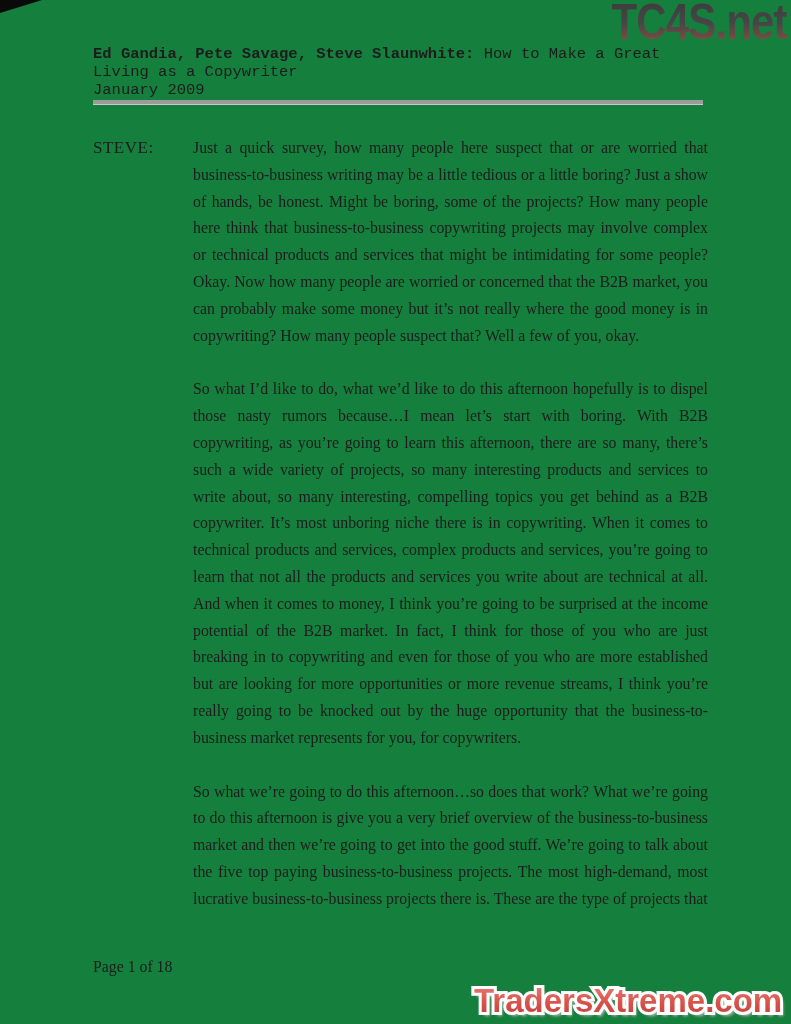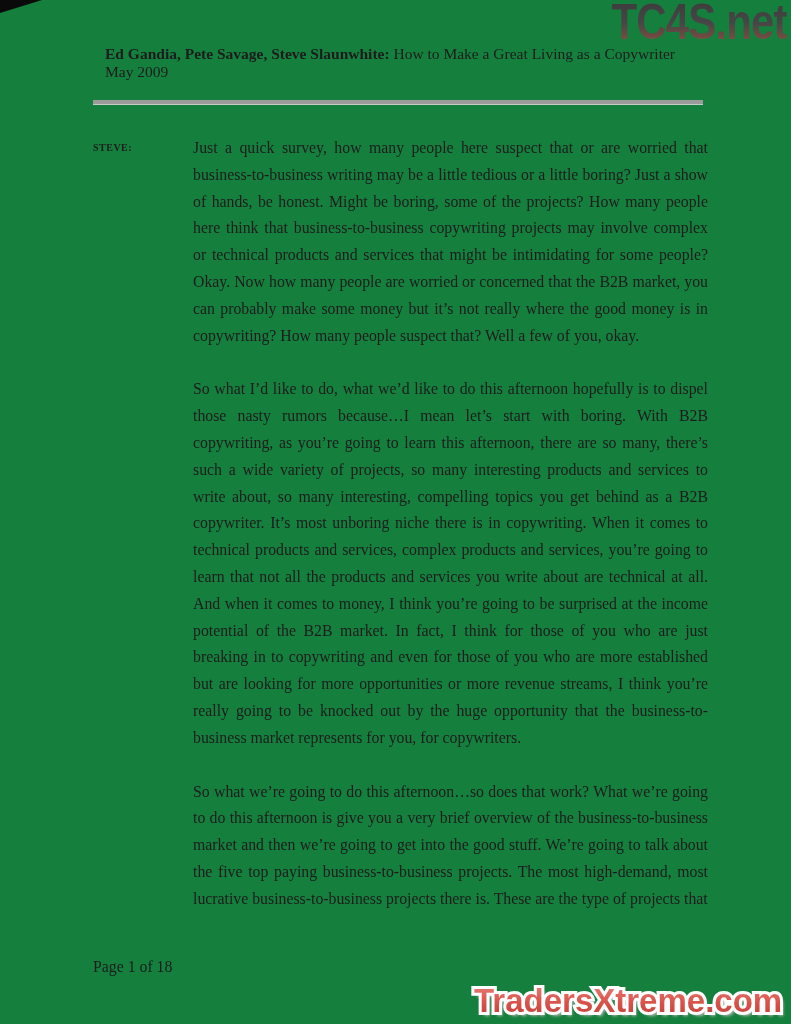--- a/index.html
+++ b/index.html
@@ -29,40 +29,39 @@
     font-size:50px; line-height:44px;
     letter-spacing:-1px;
     transform:scaleX(.84); transform-origin:100% 0;
     background:linear-gradient(180deg,#3c3c3c 0%,#464646 52%,#6e4a42 82%,#8a5a4e 100%);
     -webkit-background-clip:text; background-clip:text;
     color:transparent;
   }
 
   
   .header {
-    position:absolute; left:105px; top:45px; width:612px;
-    font-size:15.5px; line-height:18px;
+    position:absolute; left:93px; top:45px; width:612px;
+    font-size:15.5px; line-height:18px;font-family:Liberation Mono, monospace;
   }
   .header .authors { font-weight:bold; }
 
   .rule {
     position:absolute; left:93px; top:100px; width:610px; height:5px;
     background:#9b9b9b;
     border-bottom:1px solid #c9c9c9;
   }
 
   
   .body {
     position:absolute; left:93px; top:135px; width:610px;
   }
   .speaker {
     position:absolute; left:0; top:0;
-    font-size:10px; line-height:26.8px;
+    font-size:17px; line-height:26.8px;
     letter-spacing:.5px;
-    font-weight:bold;
   }
   .text-col {
     margin-left:100px; width:515px;
     font-size:15.8px; line-height:26.8px;
     text-align:justify;
   }
   .text-col p + p { margin-top:27px; }
 
   
   .wm {
@@ -120,21 +119,21 @@
 <body>
 
 <div class="page">
 
   <div class="corner-wedge"></div>
 
   <div class="tc4s">TC4S.net</div>
 
   <div class="header">
     <div><span class="authors">Ed Gandia, Pete Savage, Steve Slaunwhite:</span><span> How to Make a Great Living as a Copywriter</span></div>
-    <div>May 2009</div>
+    <div>January 2009</div>
   </div>
 
   <div class="rule"></div>
 
   <div class="body">
     <div class="speaker">STEVE:</div>
     <div class="text-col">
       <p>Just a quick survey, how many people here suspect that or are worried that business-to-business writing may be a little tedious or a little boring? Just a show of hands, be honest. Might be boring, some of the projects? How many people here think that business-to-business copywriting projects may involve complex or technical products and services that might be intimidating for some people? Okay. Now how many people are worried or concerned that the B2B market, you can probably make some money but it’s not really where the good money is in copywriting? How many people suspect that? Well a few of you, okay.</p>
       <p>So what I’d like to do, what we’d like to do this afternoon hopefully is to dispel those nasty rumors because…I mean let’s start with boring. With B2B copywriting, as you’re going to learn this afternoon, there are so many, there’s such a wide variety of projects, so many interesting products and services to write about, so many interesting, compelling topics you get behind as a B2B copywriter. It’s most unboring niche there is in copywriting. When it comes to technical products and services, complex products and services, you’re going to learn that not all the products and services you write about are technical at all. And when it comes to money, I think you’re going to be surprised at the income potential of the B2B market. In fact, I think for those of you who are just breaking in to copywriting and even for those of you who are more established but are looking for more opportunities or more revenue streams, I think you’re really going to be knocked out by the huge opportunity that the business-to-business market represents for you, for copywriters.</p>
       <p>So what we’re going to do this afternoon…so does that work? What we’re going to do this afternoon is give you a very brief overview of the business-to-business market and then we’re going to get into the good stuff. We’re going to talk about the five top paying business-to-business projects. The most high-demand, most lucrative business-to-business projects there is. These are the type of projects that</p>

